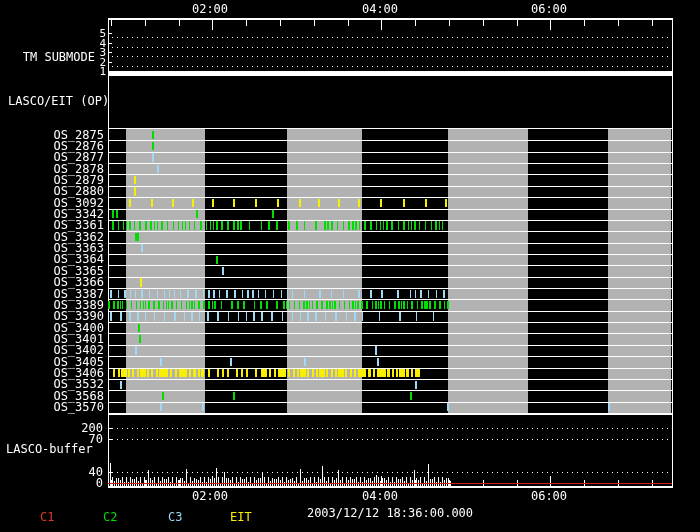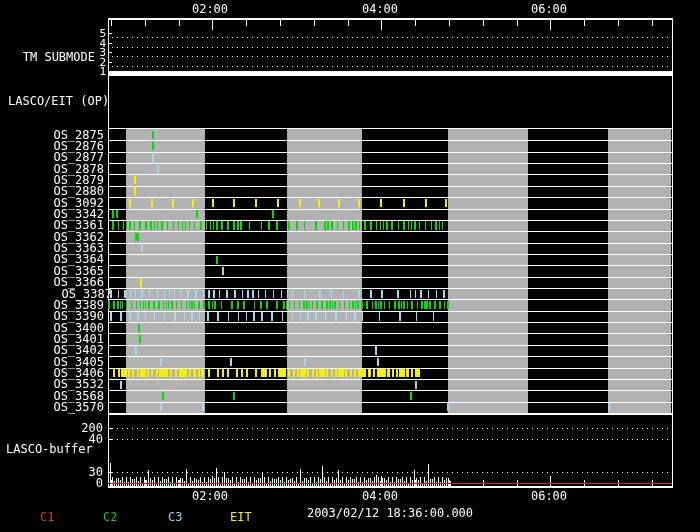--- a/index.html
+++ b/index.html
@@ -211,21 +211,21 @@
       <div class="lbl rt" style="left: 40px; top: 230.74px; width: 64px;">OS_3362</div>
       <div class="abs" style="left: 135px; top: 232.84px; width: 4px; height: 8.26px; background: rgb(0, 221, 0);"></div>
       <div class="lbl rt" style="left: 40px; top: 242.1px; width: 64px;">OS_3363</div>
       <div class="abs" style="left: 141px; top: 244.2px; width: 1.5px; height: 8.26px; background: rgb(159, 217, 246);"></div>
       <div class="lbl rt" style="left: 40px; top: 253.46px; width: 64px;">OS_3364</div>
       <div class="abs" style="left: 216px; top: 255.56px; width: 1.5px; height: 8.26px; background: rgb(0, 221, 0);"></div>
       <div class="lbl rt" style="left: 40px; top: 264.82px; width: 64px;">OS_3365</div>
       <div class="abs" style="left: 222px; top: 266.92px; width: 1.5px; height: 8.26px; background: rgb(159, 217, 246);"></div>
       <div class="lbl rt" style="left: 40px; top: 276.18px; width: 64px;">OS_3366</div>
       <div class="abs" style="left: 140px; top: 278.28px; width: 1.5px; height: 8.26px; background: rgb(248, 240, 0);"></div>
-      <div class="lbl rt" style="left: 48px; top: 287.54px; width: 64px;">OS_3387</div>
+      <div class="lbl rt" style="left: 40px; top: 287.54px; width: 64px;">OS_3387</div>
       <div class="abs" style="left: 110px; top: 289.64px; width: 1.5px; height: 8.26px; background: rgb(159, 217, 246);"></div>
       <div class="abs" style="left: 117.861px; top: 289.64px; width: 1.5px; height: 8.26px; background: rgb(159, 217, 246);"></div>
       <div class="abs" style="left: 124.432px; top: 289.64px; width: 1.5px; height: 8.26px; background: rgb(159, 217, 246);"></div>
       <div class="abs" style="left: 129.646px; top: 289.64px; width: 1.5px; height: 8.26px; background: rgb(159, 217, 246);"></div>
       <div class="abs" style="left: 134.722px; top: 289.64px; width: 1.5px; height: 8.26px; background: rgb(159, 217, 246);"></div>
       <div class="abs" style="left: 141.009px; top: 289.64px; width: 1.5px; height: 8.26px; background: rgb(159, 217, 246);"></div>
       <div class="abs" style="left: 148.71px; top: 289.64px; width: 1.5px; height: 8.26px; background: rgb(159, 217, 246);"></div>
       <div class="abs" style="left: 156.686px; top: 289.64px; width: 1.5px; height: 8.26px; background: rgb(159, 217, 246);"></div>
       <div class="abs" style="left: 163.537px; top: 289.64px; width: 1.5px; height: 8.26px; background: rgb(159, 217, 246);"></div>
       <div class="abs" style="left: 168.932px; top: 289.64px; width: 1.5px; height: 8.26px; background: rgb(159, 217, 246);"></div>
@@ -487,24 +487,24 @@
       <div class="abs" style="left: 410px; top: 391.88px; width: 1.5px; height: 8.26px; background: rgb(0, 221, 0);"></div>
       <div class="lbl rt" style="left: 40px; top: 401.14px; width: 64px;">OS_3570</div>
       <div class="abs" style="left: 160px; top: 403.24px; width: 1.5px; height: 8.26px; background: rgb(159, 217, 246);"></div>
       <div class="abs" style="left: 202px; top: 403.24px; width: 1.5px; height: 8.26px; background: rgb(159, 217, 246);"></div>
       <div class="abs" style="left: 447px; top: 403.24px; width: 1.5px; height: 8.26px; background: rgb(159, 217, 246);"></div>
       <div class="abs" style="left: 608px; top: 403.24px; width: 1.5px; height: 8.26px; background: rgb(159, 217, 246);"></div>
       <div class="lbl rt" style="left: 6px; top: 443px; width: 86px;">LASCO-buffer</div>
       <div class="lbl rt" style="left: 72px; top: 421.5px; width: 31px;">200</div>
       <div class="wline" style="left: 108px; top: 427.5px; width: 4px; height: 1px;"></div>
       <div class="dot" style="left: 112px; top: 427.5px; width: 558px;"></div>
-      <div class="lbl rt" style="left: 72px; top: 432.6px; width: 31px;">40</div>
+      <div class="lbl rt" style="left: 72px; top: 432.6px; width: 31px;">70</div>
       <div class="wline" style="left: 108px; top: 438.6px; width: 4px; height: 1px;"></div>
       <div class="dot" style="left: 112px; top: 438.6px; width: 558px;"></div>
-      <div class="lbl rt" style="left: 72px; top: 465.9px; width: 31px;">30</div>
+      <div class="lbl rt" style="left: 72px; top: 465.9px; width: 31px;">40</div>
       <div class="wline" style="left: 108px; top: 471.9px; width: 4px; height: 1px;"></div>
       <div class="dot" style="left: 112px; top: 471.9px; width: 558px;"></div>
       <div class="lbl rt" style="left: 72px; top: 477px; width: 31px;">0</div>
       <div class="wline" style="left: 108px; top: 483px; width: 4px; height: 1px;"></div>
       <div class="abs" style="left: 110px; top: 462.5px; width: 1px; height: 23.5px; background: rgb(255, 255, 255);"></div>
       <div class="abs" style="left: 112px; top: 476.641px; width: 1px; height: 9.35936px; background: rgb(255, 255, 255);"></div>
       <div class="abs" style="left: 114px; top: 480.764px; width: 1px; height: 5.23619px; background: rgb(255, 255, 255);"></div>
       <div class="abs" style="left: 116px; top: 477.732px; width: 1px; height: 8.26789px; background: rgb(255, 255, 255);"></div>
       <div class="abs" style="left: 118px; top: 478.463px; width: 1px; height: 7.537px; background: rgb(255, 255, 255);"></div>
       <div class="abs" style="left: 120px; top: 479.741px; width: 1px; height: 6.25863px; background: rgb(255, 255, 255);"></div>
@@ -673,14 +673,14 @@
       <div class="abs" style="left: 446px; top: 478.364px; width: 1px; height: 7.63583px; background: rgb(255, 255, 255);"></div>
       <div class="abs" style="left: 448px; top: 477.815px; width: 1px; height: 8.18517px; background: rgb(255, 255, 255);"></div>
       <div class="abs" style="left: 450px; top: 480.632px; width: 1px; height: 5.36802px; background: rgb(255, 255, 255);"></div>
       <div class="wline" style="left: 108px; top: 486px; width: 564px; height: 1.5px;"></div>
       <div class="abs" style="left: 108px; top: 482.89px; width: 564px; height: 1.6px; background: rgb(208, 24, 24);"></div>
       <div class="lbl" style="left: 40px; top: 511px; width: 34px; color: rgb(224, 56, 40);">C1</div>
       <div class="lbl" style="left: 103px; top: 511px; width: 34px; color: rgb(0, 221, 0);">C2</div>
       <div class="lbl" style="left: 168px; top: 511px; width: 34px; color: rgb(159, 217, 246);">C3</div>
       <div class="lbl" style="left: 230px; top: 511px; width: 34px; color: rgb(248, 240, 0);">EIT</div>
     </div>
-  <div class="lbl ctr" style="left:240px;top:507px;width:300px;">2003/02/12 18:36:00.000</div>
+  <div class="lbl ctr" style="left:240px;top:507px;width:300px;">2003/12/12 18:36:00.000</div>
 </div>
 
 </body></html>

